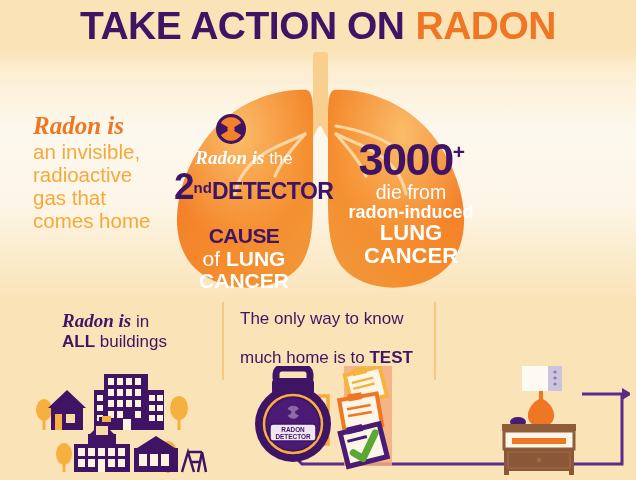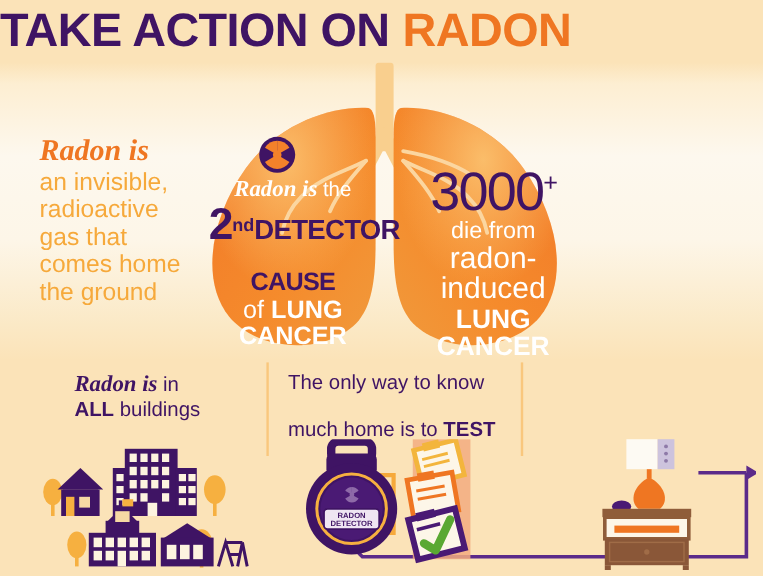--- a/index.html
+++ b/index.html
@@ -15,21 +15,21 @@
         #fbe3b8 0px, #fbe3b8 52px,
         #fdeed2 70px,
         #fdf8ee 130px,
         #fdf6e8 200px,
         #fbe9c6 270px,
         #fbe3b8 300px, #fbe3b8 480px);
   }
   
   .title{
     position:absolute;left:0;top:0;width:636px;height:50px;
-    display:flex;align-items:center;justify-content:flex-start;
+    display:flex;align-items:center;justify-content:center;
     letter-spacing:-0.5px;
   }
   .title span{
     font-size:39px;font-weight:bold;line-height:1;
   }
   .t-purple{color:#3f1464;}
   .t-orange{color:#ef7622;}
   .t-space{width:11px;display:inline-block;}
 
   
@@ -67,30 +67,30 @@
   .lt-left .num{font-size:37px;letter-spacing:-1px;}
   .lt-left .sup{font-size:15px;vertical-align:super;}
   .lt-left .lead2{font-size:23px;letter-spacing:-0.6px;}
   .lt-left .l3{display:block;font-size:21px;line-height:1.02;margin-top:3px;}
   .lt-left .l3 b{font-weight:bold;}
 
   .lt-right{
     left:336px;top:139px;width:150px;text-align:center;line-height:1.02;
   }
   .lt-right .num{
-    display:block;color:#3f1464;font-weight:normal;font-size:45px;
+    display:block;color:#3f1464;font-weight:bold;font-size:45px;
     letter-spacing:-1.5px;line-height:0.95;
   }
   .lt-right .num sup{font-size:21px;vertical-align:super;}
   .lt-right .py{
     display:block;color:#3f1464;font-weight:bold;font-size:19px;
     letter-spacing:-0.5px;margin-top:-1px;
   }
   .lt-right .r1{display:block;font-size:19.5px;margin-top:1px;}
-  .lt-right .r2{display:block;font-size:25px;}
+  .lt-right .r2{display:block;font-size:18px;font-weight:bold;}
   .lt-right .r3{display:block;font-size:22px;font-weight:bold;line-height:1.02;margin-top:1px;}
 
   
   .divider{
     position:absolute;width:2px;background:#f9c77d;top:302px;height:78px;
   }
   .div1{left:222px;}
   .div2{left:434px;}
 
   
@@ -122,21 +122,20 @@
     <span class="t-space"></span>
     <span class="t-orange">RADON</span>
   </div>
 
   <div class="intro">
     <span class="lead">Radon is</span>
     <span class="body">an invisible,</span>
     <span class="body">radioactive</span>
     <span class="body">gas that</span>
     <span class="body">comes home</span>
-    <span class="body">the ground</span>
   </div>
 
   <div class="lungs">
     <svg width="330" height="245" viewBox="0 0 330 245">
       <defs>
         <linearGradient id="lgL" x1="0" y1="0" x2="1" y2="1">
           <stop offset="0%" stop-color="#f5954a"></stop>
           <stop offset="28%" stop-color="#f3812a"></stop>
           <stop offset="60%" stop-color="#f58b2c"></stop>
           <stop offset="100%" stop-color="#f09a3c"></stop>

